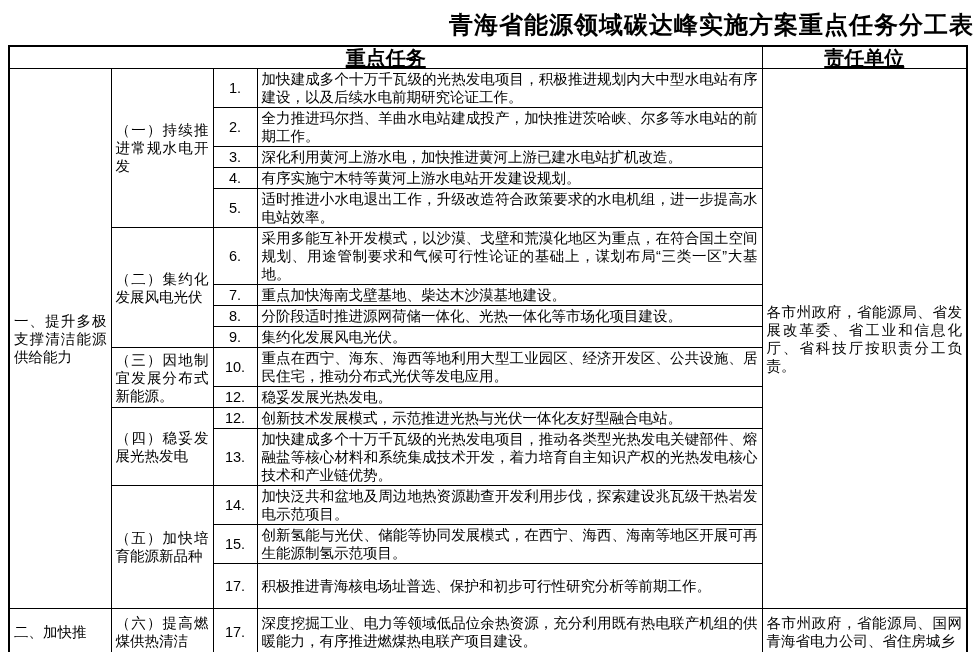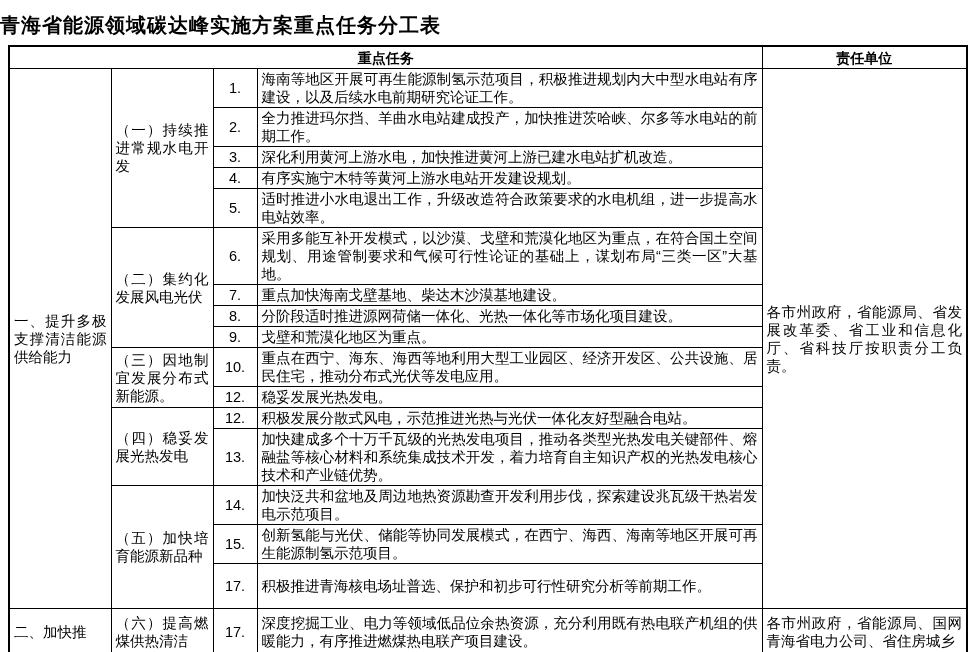--- a/index.html
+++ b/index.html
@@ -6,48 +6,50 @@
   body {
     width: 974px;
     height: 652px;
     overflow: hidden;
     background: #ffffff;
     font-family: "Liberation Sans", sans-serif;
     color: #000000;
   }
   .page-title {
     margin: 10px 0 5px 0;
-    text-align: left;
-    font-size: 20px;
+    text-align: right;
+    font-size: 24px;
     line-height: 30px;
     font-weight: bold;
     letter-spacing: 1px;
+    padding-left: 32px;
   }
   table.task-table {
     table-layout: fixed;
     width: 958px;
     margin-left: 8px;
     border-collapse: collapse;
     border: 2px solid #000000;
     font-size: 14.5px;
   }
   table.task-table td {
     border: 1px solid #000000;
     vertical-align: middle;
     line-height: 18px;
     padding: 1px 4px;
     overflow: hidden;
     word-break: break-all;
   }
   td.hdr {
     text-align: center;
     font-weight: bold;
-    font-size: 14px;
+    font-size: 20px;
     height: 19px;
     padding: 1px 2px;
+    text-decoration: underline;
   }
   td.cat  { text-align: justify; padding: 1px 10px; }
   td.sub  { text-align: justify; padding: 1px 6px; font-family: Liberation Serif, serif; }
   td.no   { text-align: center; padding: 1px 2px; }
   td.task { text-align: justify; }
   td.resp { text-align: justify; margin-top: 8px; }
   tr.tall-row td  { height: 42px; }
   tr.last-row td  { height: 44px; }
 </style>
 </head>
@@ -66,21 +68,21 @@
   <tbody>
     <tr>
       <td class="hdr" colspan="4">重点任务</td>
       <td class="hdr">责任单位</td>
     </tr>
 
     <tr>
       <td class="cat" rowspan="16">一、提升多极支撑清洁能源供给能力</td>
       <td class="sub" rowspan="5">（一）持续推进常规水电开发</td>
       <td class="no">1.</td>
-      <td class="task">海南等地区开展可再生能源制氢示范项目，积极推进规划内大中型水电站有序建设，以及后续水电前期研究论证工作。</td>
+      <td class="task">加快建成多个十万千瓦级的光热发电项目，积极推进规划内大中型水电站有序建设，以及后续水电前期研究论证工作。</td>
       <td class="resp" rowspan="16">各市州政府，省能源局、省发展改革委、省工业和信息化厅、省科技厅按职责分工负责。</td>
     </tr>
     <tr>
       <td class="no">2.</td>
       <td class="task">全力推进玛尔挡、羊曲水电站建成投产，加快推进茨哈峡、尔多等水电站的前期工作。</td>
     </tr>
     <tr>
       <td class="no">3.</td>
       <td class="task">深化利用黄河上游水电，加快推进黄河上游已建水电站扩机改造。</td>
     </tr>
@@ -101,37 +103,37 @@
     <tr>
       <td class="no">7.</td>
       <td class="task">重点加快海南戈壁基地、柴达木沙漠基地建设。</td>
     </tr>
     <tr>
       <td class="no">8.</td>
       <td class="task">分阶段适时推进源网荷储一体化、光热一体化等市场化项目建设。</td>
     </tr>
     <tr>
       <td class="no">9.</td>
-      <td class="task">戈壁和荒漠化地区为重点。</td>
+      <td class="task">集约化发展风电光伏。</td>
     </tr>
 
     <tr>
       <td class="sub" rowspan="2">（三）因地制宜发展分布式新能源。</td>
       <td class="no">10.</td>
       <td class="task">重点在西宁、海东、海西等地利用大型工业园区、经济开发区、公共设施、居民住宅，推动分布式光伏等发电应用。</td>
     </tr>
     <tr>
       <td class="no">12.</td>
       <td class="task">稳妥发展光热发电。</td>
     </tr>
 
     <tr>
       <td class="sub" rowspan="2">（四）稳妥发展光热发电</td>
       <td class="no">12.</td>
-      <td class="task">积极发展分散式风电，示范推进光热与光伏一体化友好型融合电站。</td>
+      <td class="task">创新技术发展模式，示范推进光热与光伏一体化友好型融合电站。</td>
     </tr>
     <tr>
       <td class="no">13.</td>
       <td class="task">加快建成多个十万千瓦级的光热发电项目，推动各类型光热发电关键部件、熔融盐等核心材料和系统集成技术开发，着力培育自主知识产权的光热发电核心技术和产业链优势。</td>
     </tr>
 
     <tr>
       <td class="sub" rowspan="3">（五）加快培育能源新品种</td>
       <td class="no">14.</td>
       <td class="task">加快泛共和盆地及周边地热资源勘查开发利用步伐，探索建设兆瓦级干热岩发电示范项目。</td>

